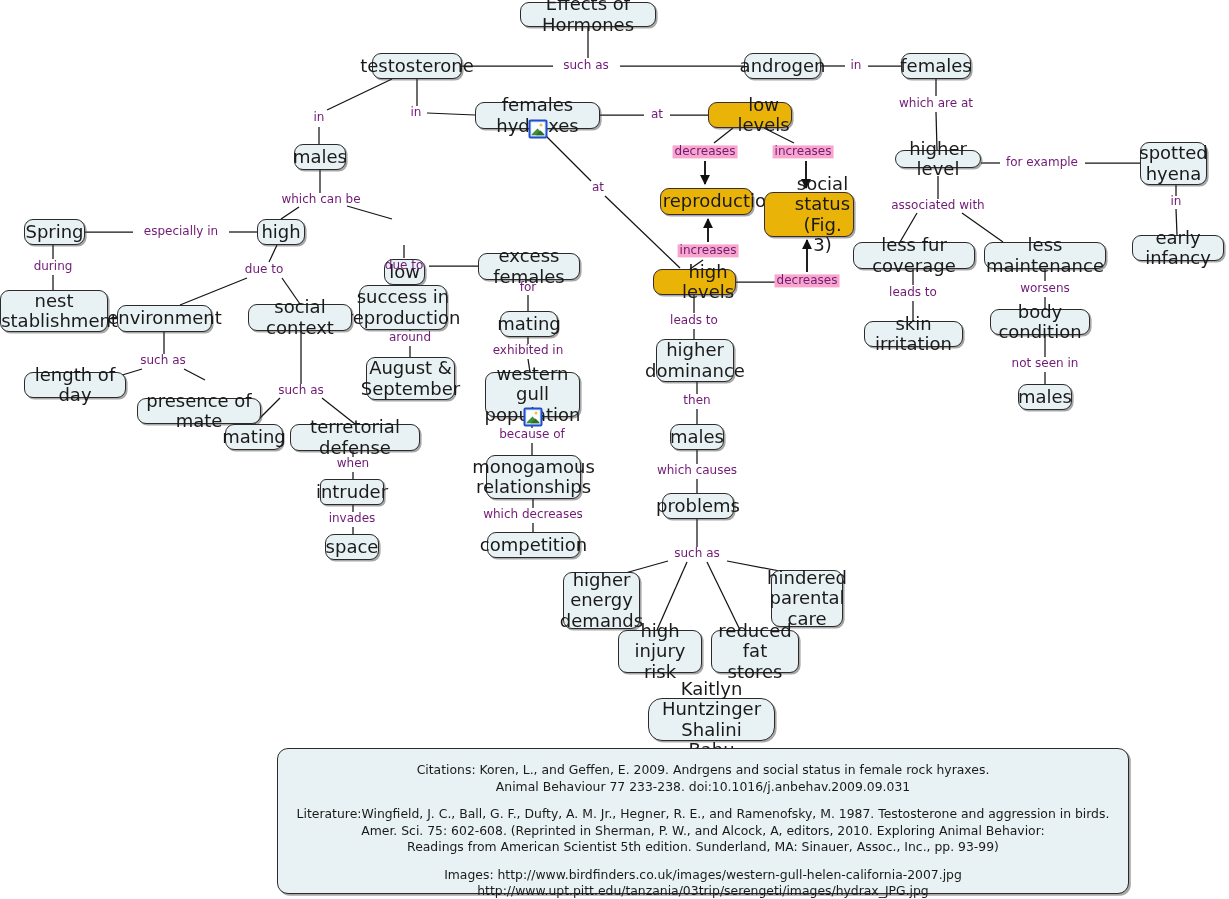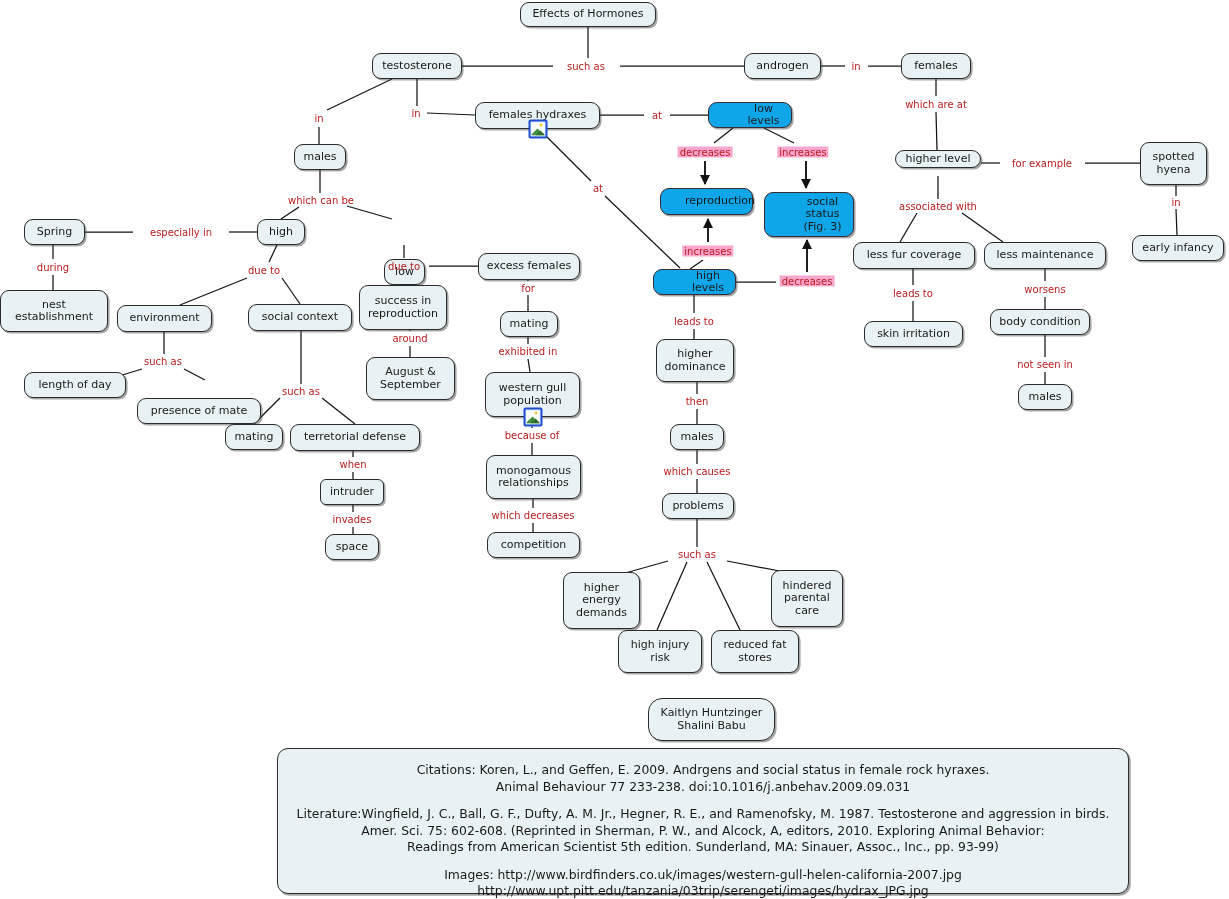--- a/index.html
+++ b/index.html
@@ -3,27 +3,27 @@
 <meta charset="utf-8">
 <style>
   html,body{margin:0;padding:0;background:#ffffff;}
   body{width:1229px;height:899px;position:relative;overflow:hidden;
        font-family:"DejaVu Sans","Liberation Sans",sans-serif;color:#1a1a1a;}
   #canvas{position:absolute;left:0;top:0;width:1229px;height:899px;}
   svg#links{position:absolute;left:0;top:0;width:1229px;height:899px;pointer-events:none;}
 
   .node{position:absolute;box-sizing:border-box;display:flex;align-items:center;
         justify-content:center;text-align:center;border:1.3px solid #2b2b2b;
-        border-radius:9px;background:#e8f1f3;font-size:11px;line-height:1.13;
+        border-radius:9px;background:#e8f1f3;font-size:18px;line-height:1.13;
         padding:3px 7px;box-shadow:1.6px 1.6px 0 rgba(60,60,60,.45);}
-  .node.pink{background:#0ea5e9;border-color:#3a2a32;padding-left:34px;}
+  .node.pink{background:#eab308;border-color:#3a2a32;padding-left:34px;}
   .node span{display:block;white-space:pre-line;}
 
-  .lbl{position:absolute;font-size:10px;line-height:1.1;white-space:pre;
-       color:#b91c1c;background:transparent;transform:translate(-50%,-50%);
+  .lbl{position:absolute;font-size:12px;line-height:1.1;white-space:pre;
+       color:#701a75;background:transparent;transform:translate(-50%,-50%);
        text-align:center;}
   .lbl.hl{background:#f9a6cf;padding:0 2px;}
 
   .imgbadge{position:absolute;width:19px;height:19px;box-sizing:border-box;
             border:2px solid #1f4fcf;background:#cfe0f7;border-radius:2px;
             transform:translate(-50%,-50%);display:block;}
   .imgbadge .pic{position:absolute;left:1px;top:1px;right:1px;bottom:1px;
                  background:#ffffff;overflow:hidden;}
   .imgbadge .sky{position:absolute;left:0;top:0;width:100%;height:100%;background:#fdfdfd;}
   .imgbadge .sun{position:absolute;right:1.5px;top:1px;width:3px;height:3px;

